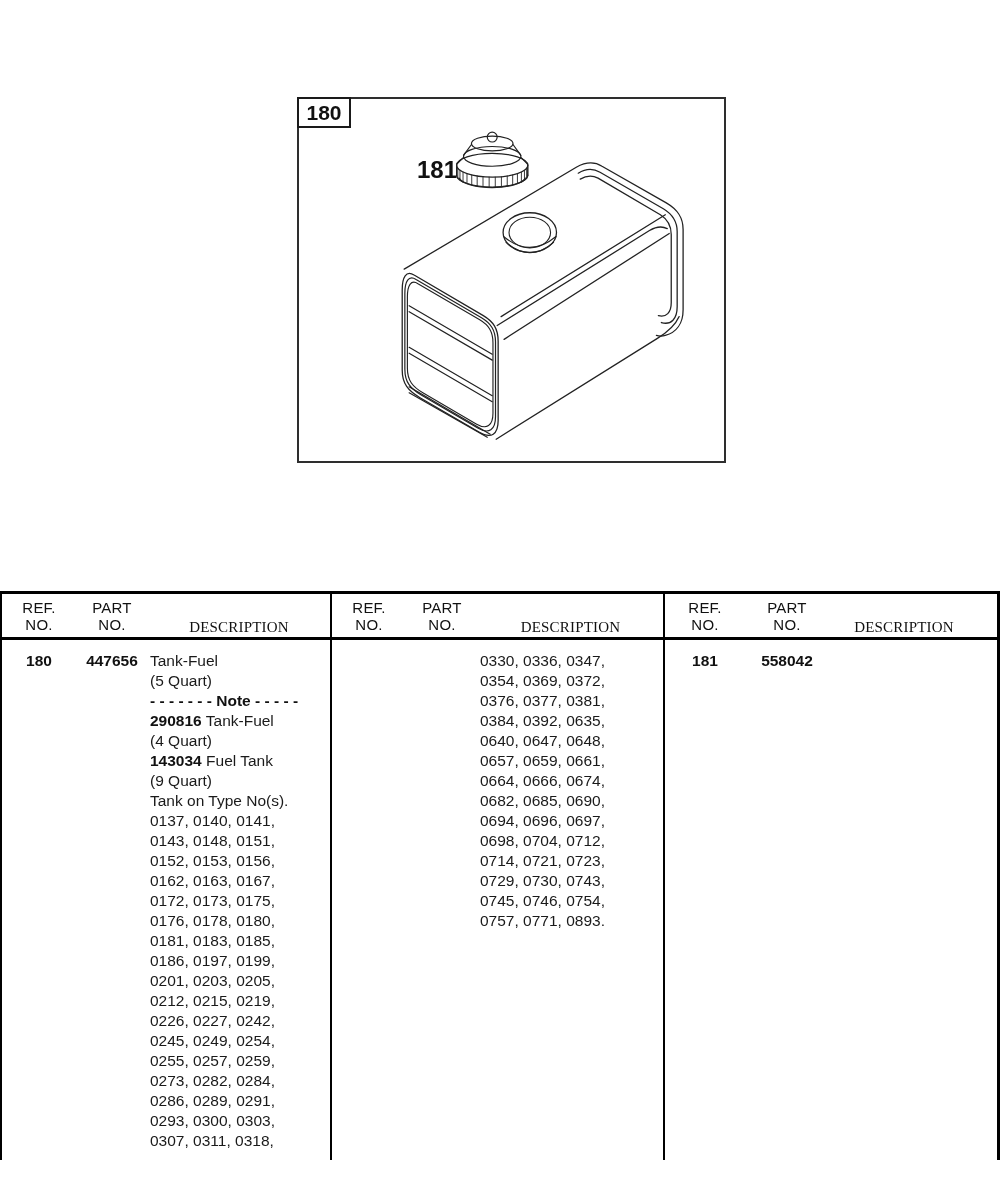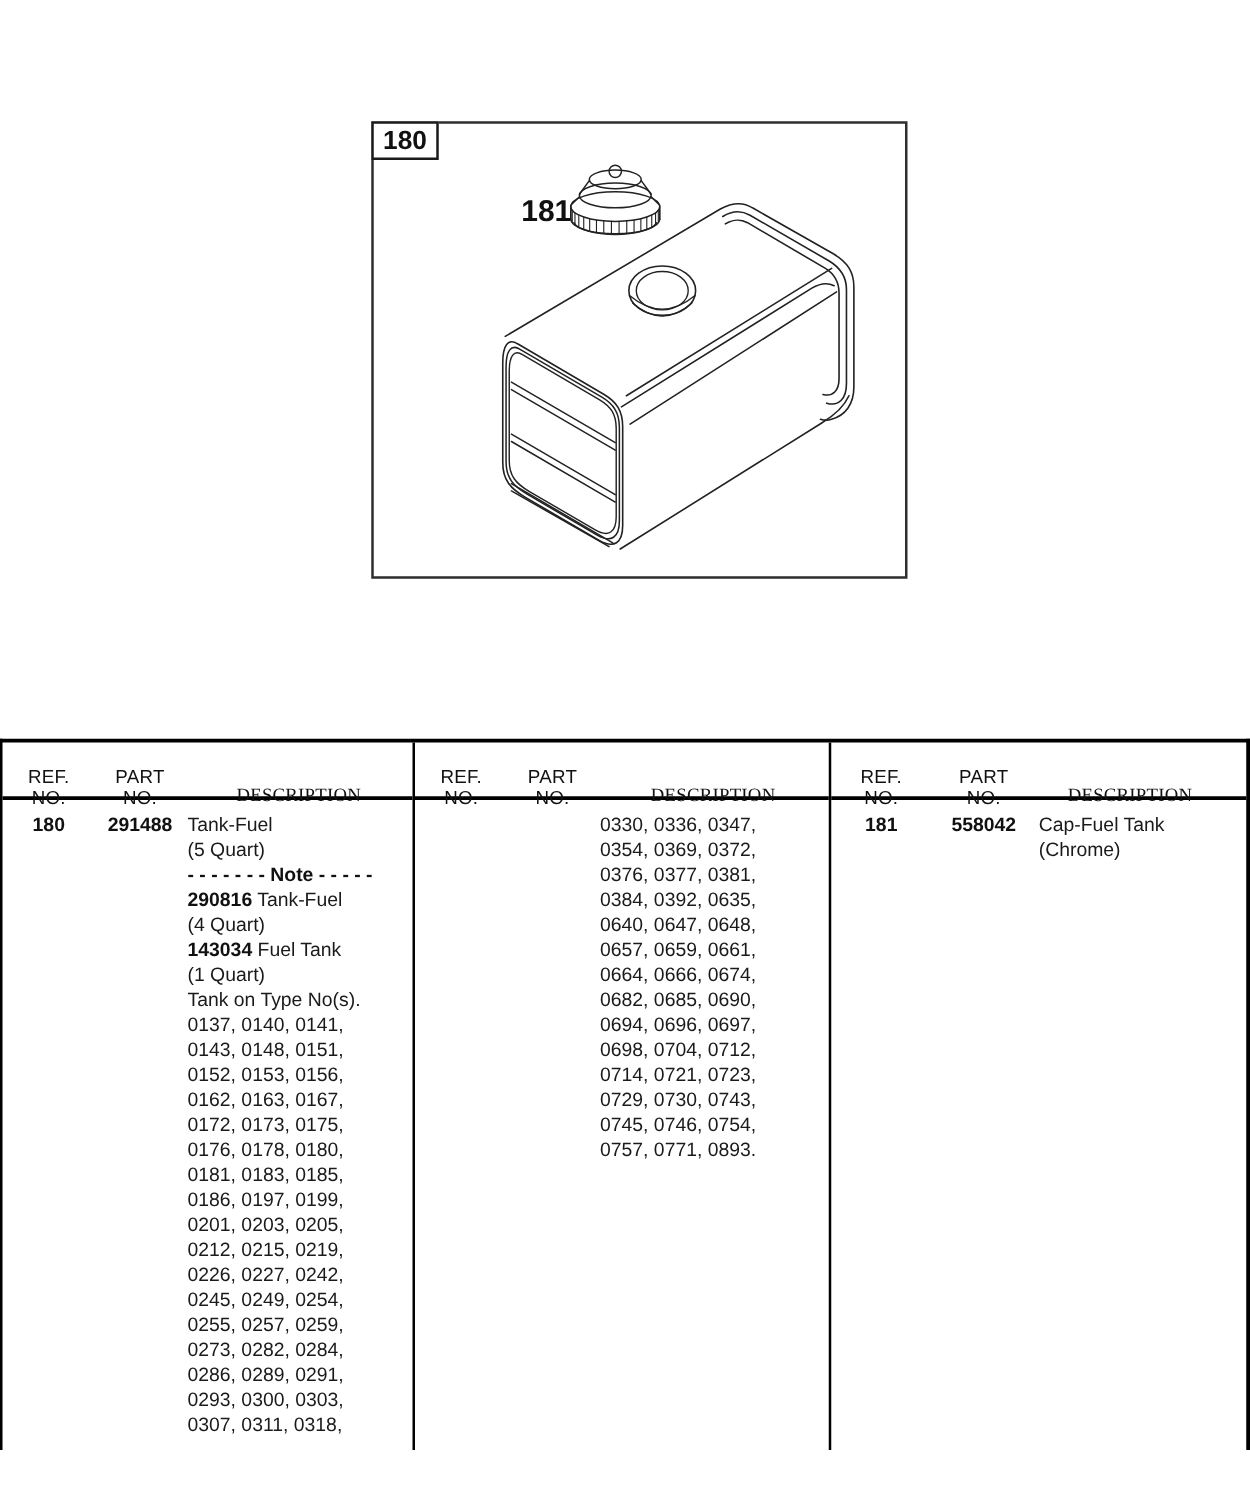--- a/index.html
+++ b/index.html
@@ -28,21 +28,21 @@
     position:absolute;left:0;top:591px;width:1000px;height:609px;
     border-top:3px solid #000;border-left:2px solid #000;border-right:3px solid #000;
     box-sizing:border-box;display:flex;background:#fff;
   }
   .tcol{box-sizing:border-box;}
   .tcol1{width:330px;border-right:2px solid #000;}
   .tcol2{width:333px;border-right:2px solid #000;}
   .tcol3{flex:1;}
   .thead{
     height:46px;box-sizing:border-box;border-bottom:3px solid #000;
-    display:grid;padding-top:19px;
+    display:grid;padding-top:5px;
   }
   .g1{grid-template-columns:74px 72px 1fr;}
   .g3{grid-template-columns:80px 84px 1fr;}
   .th{font-size:15px;line-height:17px;text-align:center;color:#111;letter-spacing:.2px;}
   .thdesc{align-self:end;padding-bottom:1px;font-family:Liberation Serif, serif;}
   .tcol3 .thdesc{padding-right:18px;}
   .tbody{
     display:grid;padding-top:11px;align-items:start;
     font-size:15.5px;line-height:20px;
   }
@@ -141,29 +141,29 @@
           <div>NO.</div>
         </div>
         <div class="th">
           <div>PART</div>
           <div>NO.</div>
         </div>
         <div class="th thdesc">DESCRIPTION</div>
       </div>
       <div class="tbody g1">
         <div class="refcell">180</div>
-        <div class="partcell">291488</div>
+        <div class="partcell">447656</div>
         <div class="desccell">
             <div class="desc-line">Tank-Fuel</div>
             <div class="desc-line">(5 Quart)</div>
             <div class="desc-line"><b>- - - - - - -  Note  - - - - -</b></div>
             <div class="desc-line"><b>290816</b> Tank-Fuel</div>
             <div class="desc-line">(4 Quart)</div>
             <div class="desc-line"><b>143034</b> Fuel Tank</div>
-            <div class="desc-line">(1 Quart)</div>
+            <div class="desc-line">(9 Quart)</div>
             <div class="desc-line">Tank on Type No(s).</div>
             <div class="desc-line">0137, 0140, 0141,</div>
             <div class="desc-line">0143, 0148, 0151,</div>
             <div class="desc-line">0152, 0153, 0156,</div>
             <div class="desc-line">0162, 0163, 0167,</div>
             <div class="desc-line">0172, 0173, 0175,</div>
             <div class="desc-line">0176, 0178, 0180,</div>
             <div class="desc-line">0181, 0183, 0185,</div>
             <div class="desc-line">0186, 0197, 0199,</div>
             <div class="desc-line">0201, 0203, 0205,</div>
@@ -221,21 +221,17 @@
         </div>
         <div class="th">
           <div>PART</div>
           <div>NO.</div>
         </div>
         <div class="th thdesc">DESCRIPTION</div>
       </div>
       <div class="tbody g3">
         <div class="refcell">181</div>
         <div class="partcell">558042</div>
-        <div class="desccell">
-            <div class="desc-line">Cap-Fuel Tank</div>
-            <div class="desc-line">(Chrome)</div>
-          </div>
       </div>
     </div>
 
   </div>
 </div>
 
 </body></html>

